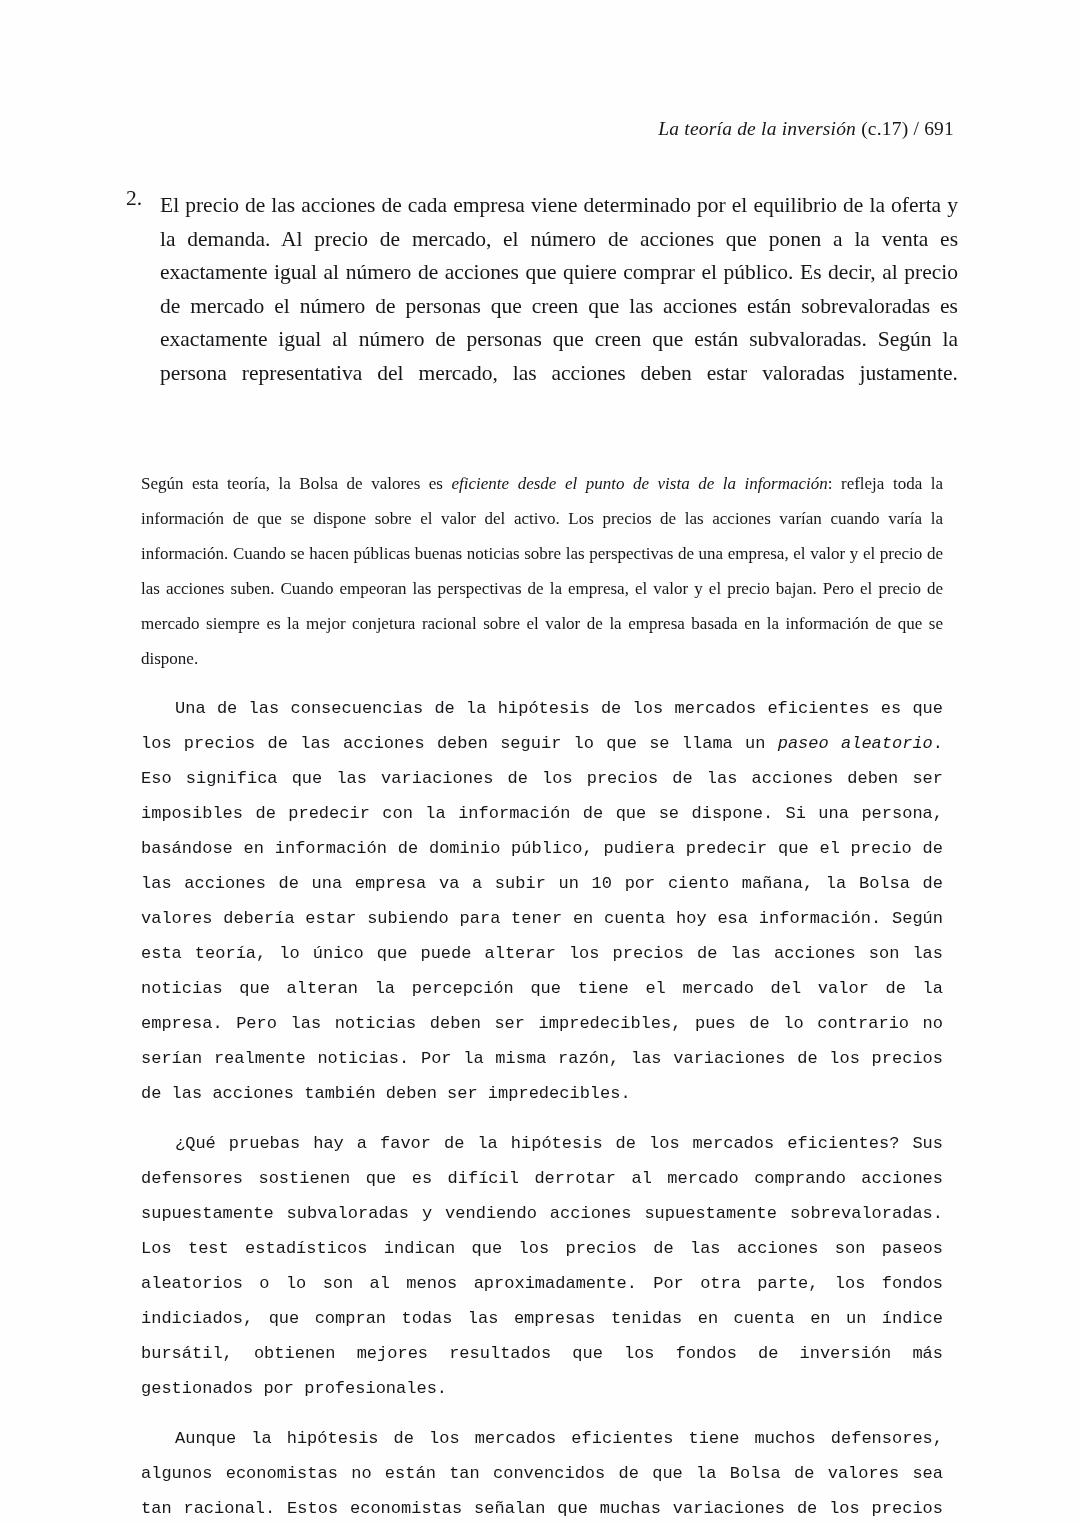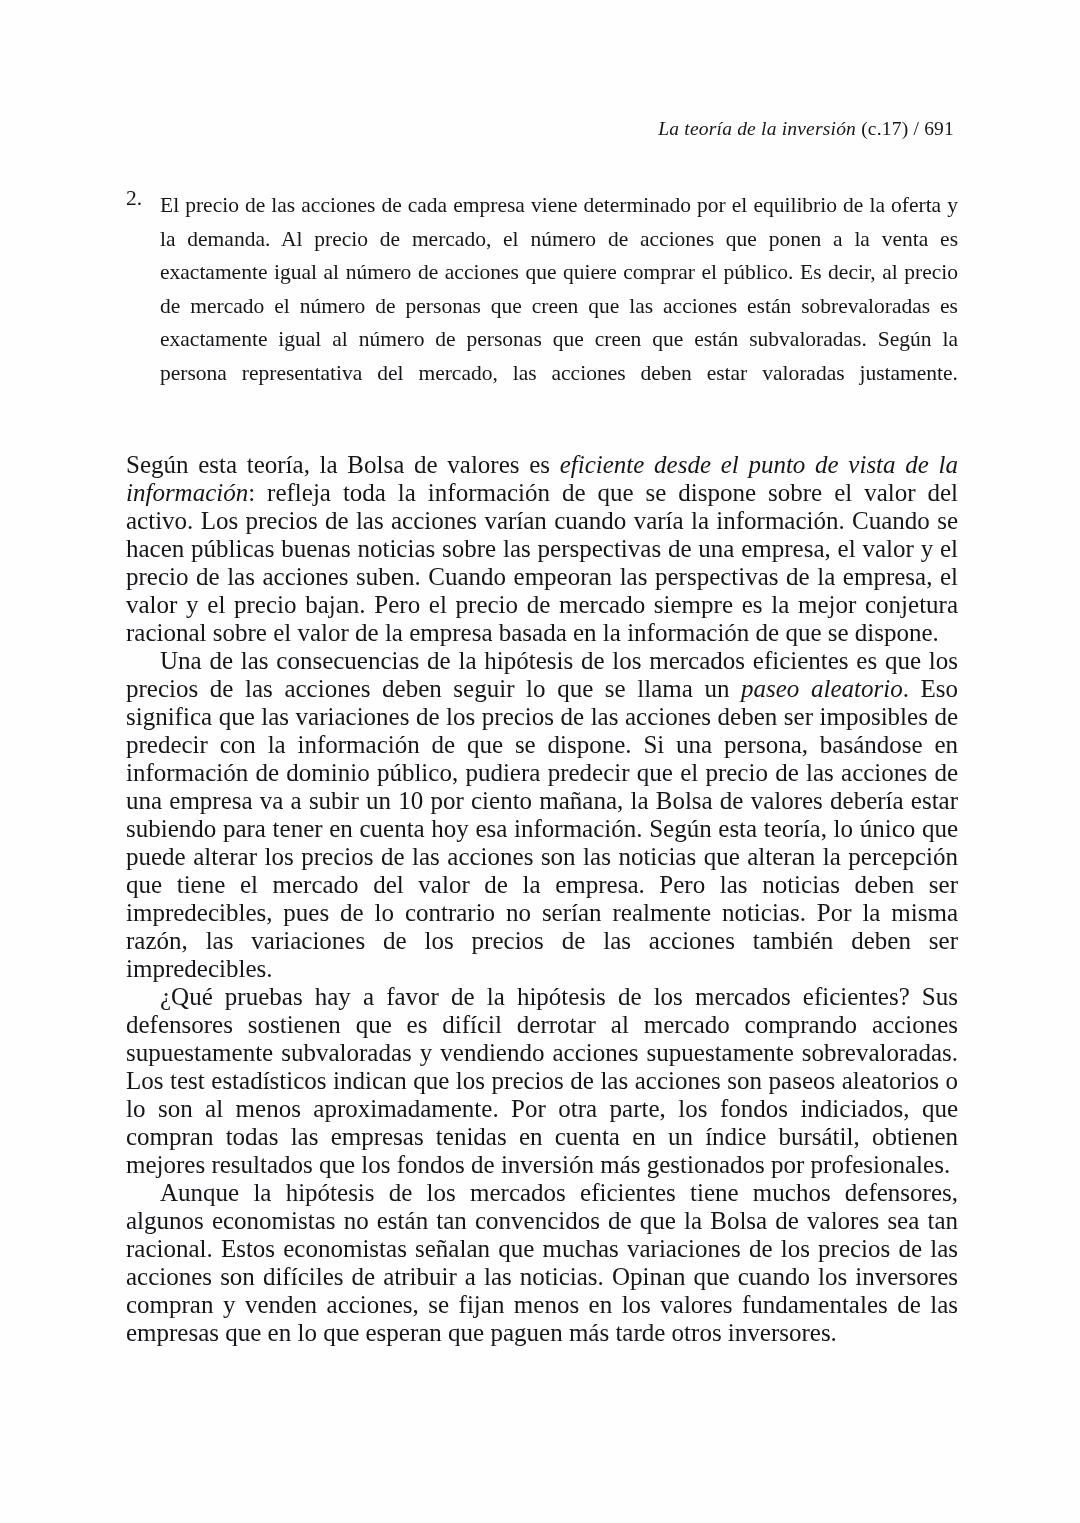--- a/index.html
+++ b/index.html
@@ -57,29 +57,30 @@
     flex: 1 1 auto;
     text-align: justify;
     margin-top: 7px;
   }
   .numbered-item .item-text::after {
     content: "";
     display: inline-block;
     width: 100%;
   }
   p.body-par {
-    margin: 0;
-    font-size: 25px;
-    line-height: 28px;
+    margin: 15px;
+    font-size: 17px;
+    line-height: 35px;
     text-align: justify;
     text-justify: inter-word;
     hyphens: manual;
   }
   p.body-par.indent {
     text-indent: 34px;
+    font-family: Liberation Mono, monospace;
   }
   .gap-after-list {
     height: 27px;
   }
   .it {
     font-style: italic;
   }
 </style>
 </head>
 <body>

